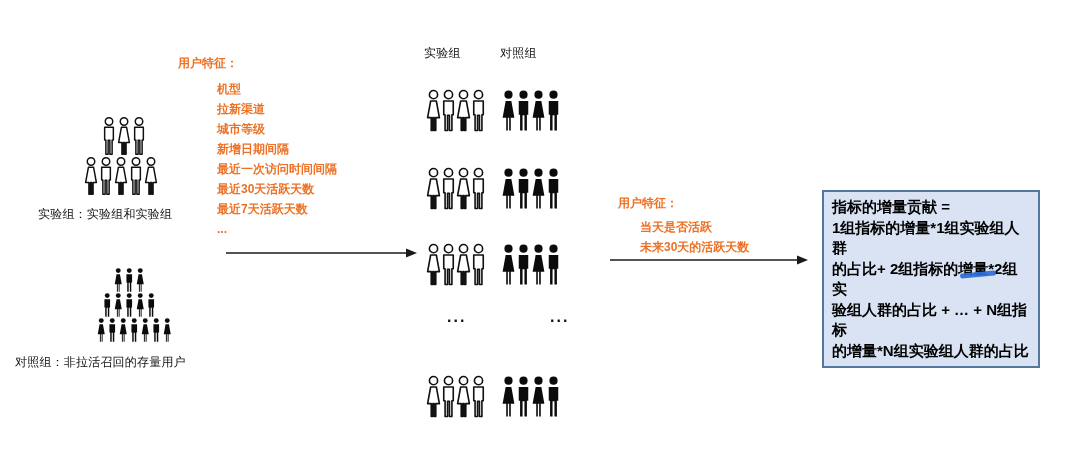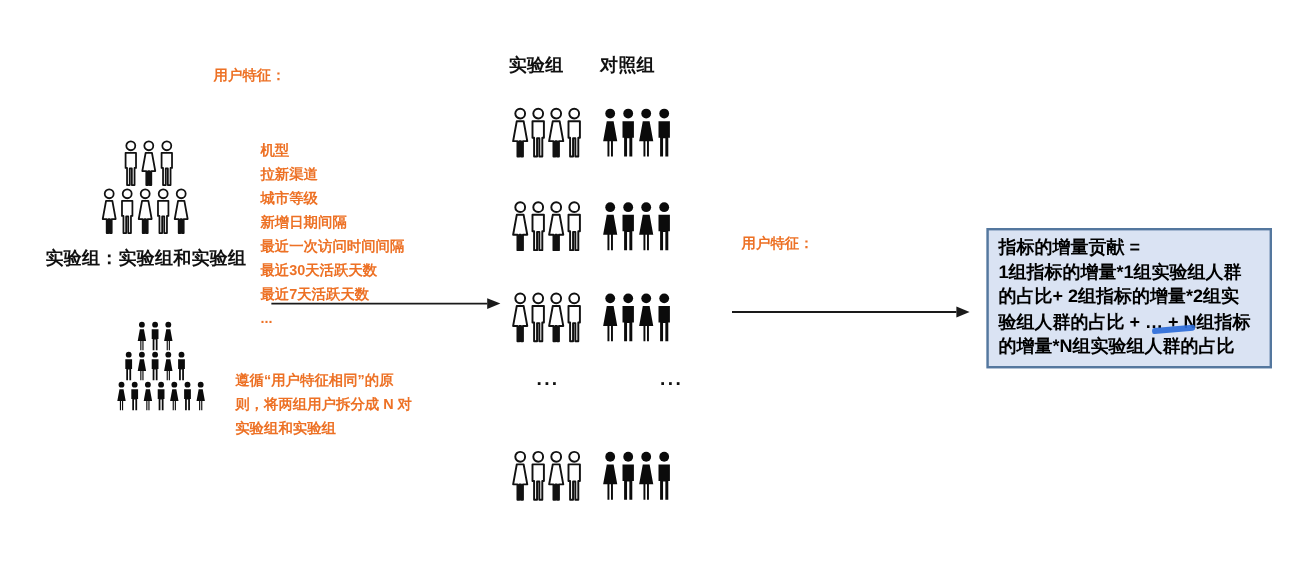--- a/index.html
+++ b/index.html
@@ -4,41 +4,41 @@
 <style>
   html,body{margin:0;padding:0;background:#ffffff;}
   .canvas{
     position:relative;width:1080px;height:474px;background:#ffffff;
     font-family:"Liberation Sans",sans-serif;overflow:hidden;color:var(--ink,#111);
   }
   .abs{position:absolute;}
   .bold{font-weight:bold;}
   .orange{color:var(--orange,#ED7125);}
   .fs16{font-size:12px;}
-  .lh20{line-height:20px;margin-top:36px;}
+  .lh20{line-height:20px;}
   .pre{white-space:pre-line;}
-  .label{font-size:15px;font-weight:bold;color:var(--ink,#111);letter-spacing:.2px;}
+  .label{font-size:12px;font-weight:normal;color:var(--ink,#111);letter-spacing:.2px;}
 
   
   .prow{display:flex;align-items:flex-end;}
   .person{display:block;flex:0 0 auto;}
   .size-lg .person{width:18px;height:40px;margin-left:-3px;}
   .size-lg .person:first-child{margin-left:0;}
   .size-md .person{width:19px;height:47px;margin-left:-4px;}
   .size-md .person:first-child{margin-left:0;}
   .size-sm .person{width:12.5px;height:26px;margin-left:-1.5px;}
   .size-sm .person:first-child{margin-left:0;}
 
   .pairrow{position:absolute;left:424px;display:flex;gap:11px;}
 
   .box{
     background:var(--box-bg,#DAE3F3);
     border:2px solid var(--box-border,#54779E);
     padding:5px 8px;box-sizing:border-box;
-    width:238px;min-height:112px;
+    width:218px;min-height:112px;
     font-size:15px;font-weight:bold;line-height:20.5px;color:#000;
   }
   .mark{
     width:36px;height:5px;background:var(--mark-blue,#2E6CD9);
     transform:rotate(-5deg);border-radius:2px;opacity:.92;
   }
   .dots{font-size:16px;font-weight:bold;letter-spacing:2px;color:var(--ink,#111);}
 </style>
 </head>
 <body>
@@ -91,23 +91,20 @@
 最近一次访问时间间隔
 最近30天活跃天数
 最近7天活跃天数
 ...</div>
 
   <svg class="abs" style="left:226px;top:247px" width="192" height="12">
     <line x1="0" y1="6" x2="180" y2="6" stroke="#1a1a1a" stroke-width="1.6"></line>
     <polygon points="180,1.5 191,6 180,10.5" fill="#1a1a1a"></polygon>
   </svg>
 
-  <div class="abs orange bold fs16 lh20 pre" style="left:196px;top:271px">遵循“用户特征相同”的原
-则，将两组用户拆分成 N 对
-实验组和实验组</div>
 
   <div class="abs prow size-sm" style="left:112px;top:267px">
       <svg class="person" viewBox="0 0 20 46" xmlns="http://www.w3.org/2000/svg">
         <circle cx="10" cy="6.3" r="4.3" fill="#0b0b0b"></circle>
         <path d="M7 13 L13 13 L16.2 30.5 L12.4 30.5 L12.4 44 L10.7 44 L10.7 30.5 L9.3 30.5 L9.3 44 L7.6 44 L7.6 30.5 L3.8 30.5 Z" fill="#0b0b0b"></path>
       </svg>
       <svg class="person" viewBox="0 0 20 46" xmlns="http://www.w3.org/2000/svg">
         <circle cx="10" cy="6.3" r="4.3" fill="#0b0b0b"></circle>
         <path d="M5 13 L15 13 L15 27.5 L13.6 27.5 L13.6 44 L11 44 L11 28 L9 28 L9 44 L6.4 44 L6.4 27.5 L5 27.5 Z" fill="#0b0b0b"></path>
       </svg>
@@ -161,20 +158,21 @@
       </svg>
       <svg class="person" viewBox="0 0 20 46" xmlns="http://www.w3.org/2000/svg">
         <circle cx="10" cy="6.3" r="4.3" fill="#0b0b0b"></circle>
         <path d="M5 13 L15 13 L15 27.5 L13.6 27.5 L13.6 44 L11 44 L11 28 L9 28 L9 44 L6.4 44 L6.4 27.5 L5 27.5 Z" fill="#0b0b0b"></path>
       </svg>
       <svg class="person" viewBox="0 0 20 46" xmlns="http://www.w3.org/2000/svg">
         <circle cx="10" cy="6.3" r="4.3" fill="#0b0b0b"></circle>
         <path d="M7 13 L13 13 L16.2 30.5 L12.4 30.5 L12.4 44 L10.7 44 L10.7 30.5 L9.3 30.5 L9.3 44 L7.6 44 L7.6 30.5 L3.8 30.5 Z" fill="#0b0b0b"></path>
       </svg>
     </div>
+  <div class="abs label" style="left:15px;top:354px">对照组：非拉活召回的存量用户</div>
 
   <div class="abs label" style="left:424px;top:45px">实验组</div>
   <div class="abs label" style="left:500px;top:45px">对照组</div>
 
   <div class="pairrow" style="top:87px">
     <div class="prow size-md">
         <svg class="person" viewBox="0 0 20 46" xmlns="http://www.w3.org/2000/svg">
           <circle cx="10" cy="6.3" r="4.3" fill="#ffffff" stroke="#111111" stroke-width="1.7" stroke-linejoin="round"></circle>
           <path d="M7 13 L13 13 L16.2 30.5 L12.4 30.5 L12.4 44 L10.7 44 L10.7 30.5 L9.3 30.5 L9.3 44 L7.6 44 L7.6 30.5 L3.8 30.5 Z" fill="#ffffff" stroke="#111111" stroke-width="1.7" stroke-linejoin="round"></path>
         </svg>
@@ -323,20 +321,22 @@
           <path d="M7 13 L13 13 L16.2 30.5 L12.4 30.5 L12.4 44 L10.7 44 L10.7 30.5 L9.3 30.5 L9.3 44 L7.6 44 L7.6 30.5 L3.8 30.5 Z" fill="#0b0b0b"></path>
         </svg>
         <svg class="person" viewBox="0 0 20 46" xmlns="http://www.w3.org/2000/svg">
           <circle cx="10" cy="6.3" r="4.3" fill="#0b0b0b"></circle>
           <path d="M5 13 L15 13 L15 27.5 L13.6 27.5 L13.6 44 L11 44 L11 28 L9 28 L9 44 L6.4 44 L6.4 27.5 L5 27.5 Z" fill="#0b0b0b"></path>
         </svg>
       </div>
   </div>
 
   <div class="abs orange bold fs16" style="left:618px;top:195px">用户特征：</div>
+  <div class="abs orange bold fs16 lh20 pre" style="left:640px;top:217px">当天是否活跃
+未来30天的活跃天数</div>
 
   <svg class="abs" style="left:610px;top:254px" width="200" height="12">
     <line x1="0" y1="6" x2="187" y2="6" stroke="#1a1a1a" stroke-width="1.6"></line>
     <polygon points="187,1.5 198,6 187,10.5" fill="#1a1a1a"></polygon>
   </svg>
 
   <div class="abs box" style="left:822px;top:190px">
     <div class="pre">指标的增量贡献 =
 1组指标的增量*1组实验组人群
 的占比+ 2组指标的增量*2组实

